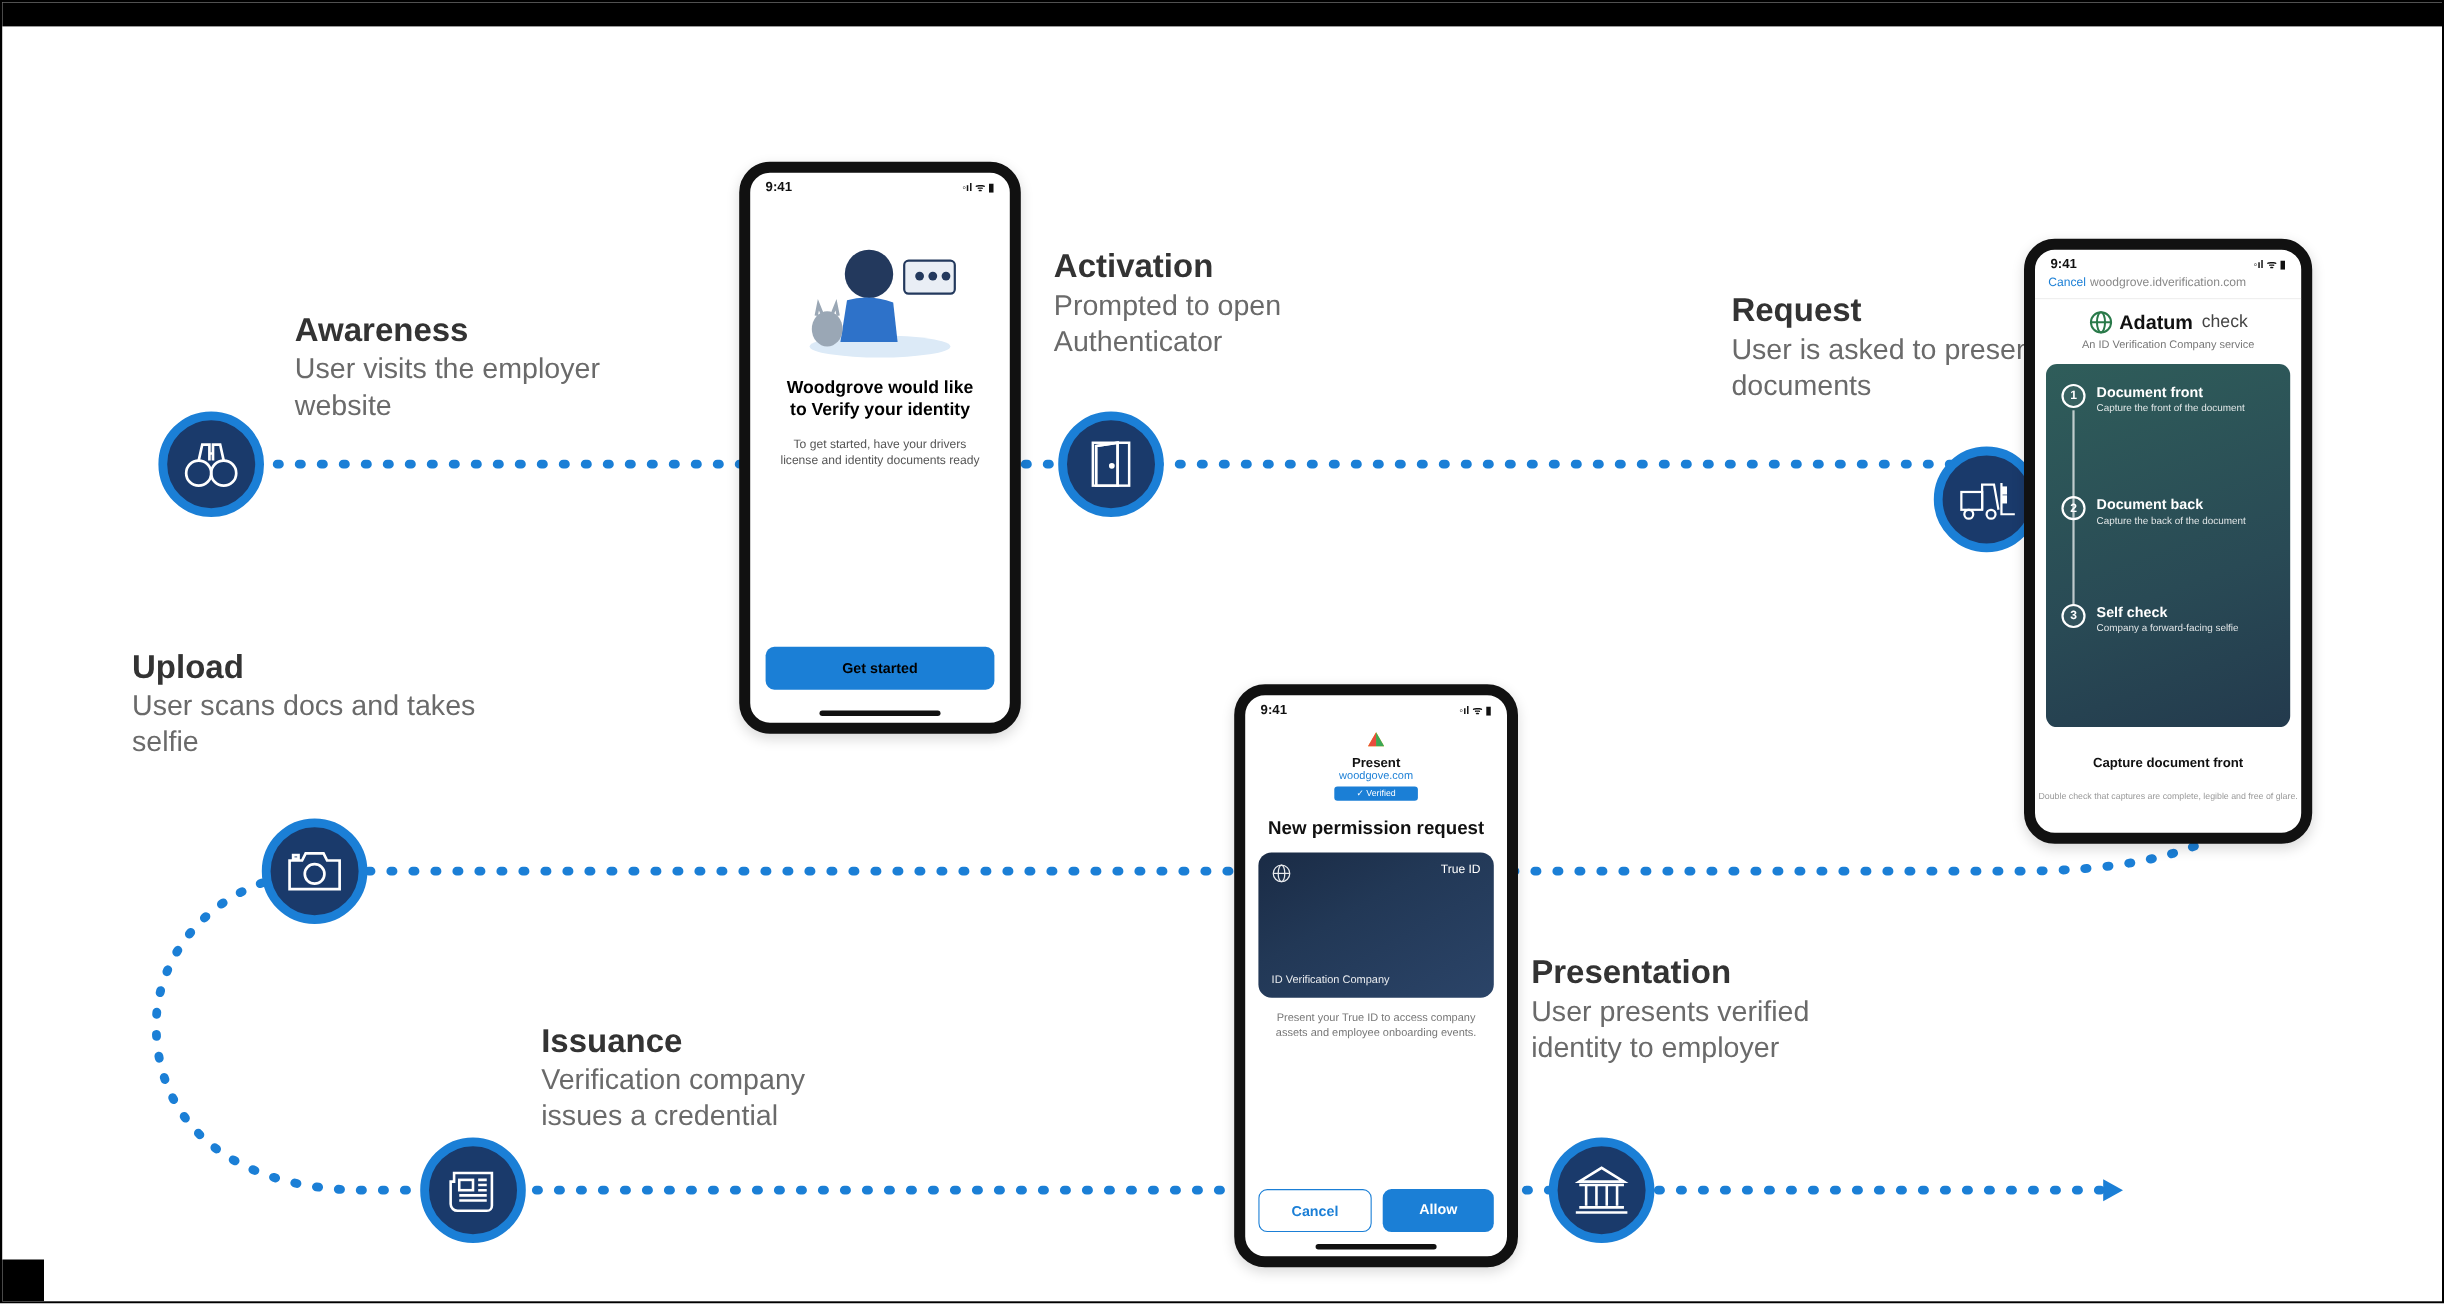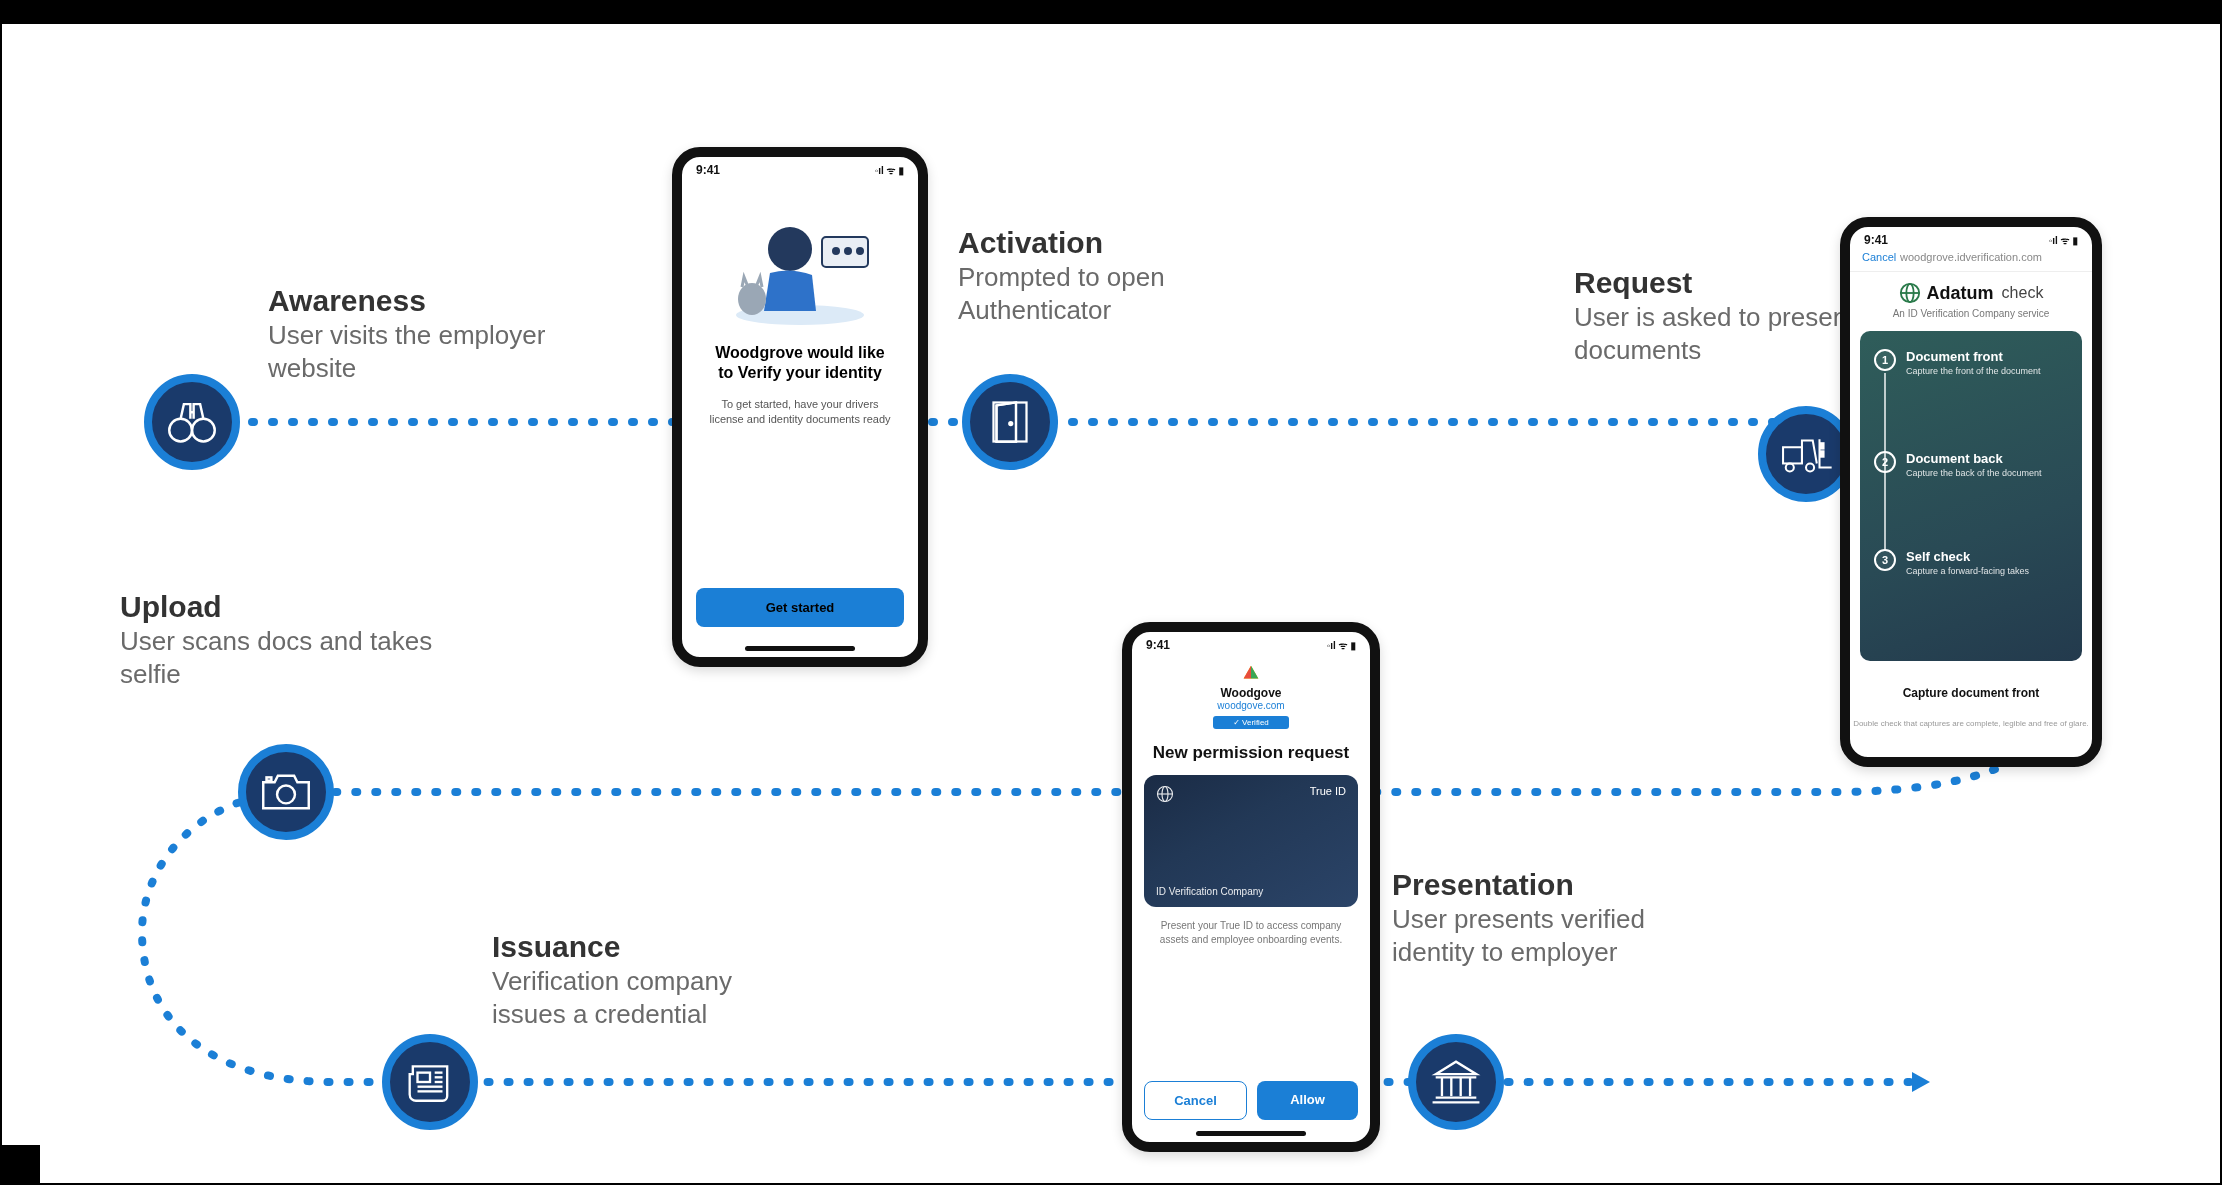--- a/index.html
+++ b/index.html
@@ -379,42 +379,42 @@
         <div class="snum">2</div>
         <div class="stext">
           <div class="st">Document back</div>
           <div class="sd">Capture the back of the document</div>
         </div>
       </div>
       <div class="step-row srow3">
         <div class="snum">3</div>
         <div class="stext">
           <div class="st">Self check</div>
-          <div class="sd">Capture a forward-facing takes</div>
+          <div class="sd">Company a forward-facing selfie</div>
         </div>
       </div>
     </div>
     <div class="cap-btn">Capture document front</div>
     <div class="foot">Double check that captures are complete, legible and free of glare.</div>
   </div>
 
   <div class="phone p3">
     <div class="statusbar">
       <span>9:41</span>
       <span class="right">◦ıl ᯤ ▮</span>
     </div>
     <div class="brandrow">
       <div class="logo">
         <svg viewBox="0 0 24 24">
             <path d="M4 18 L12 4 L20 18 Z" fill="#f5b400"></path>
             <path d="M4 18 L12 4 L12 18 Z" fill="#e84c3d"></path>
             <path d="M12 4 L20 18 L12 18 Z" fill="#3aa757"></path>
           </svg>
       </div>
-      <div class="bn">Woodgove</div>
+      <div class="bn">Present</div>
       <div class="bu">woodgove.com</div>
       <div><span class="verchip">✓ Verified</span></div>
     </div>
     <div class="hreq">New permission request</div>
     <div class="card">
       <span class="gicon">
         <svg width="18" height="18" viewBox="0 0 24 24" fill="none" stroke="#fff" stroke-width="1.5">
           <circle cx="12" cy="12" r="10"></circle>
             <ellipse cx="12" cy="12" rx="4" ry="10"></ellipse>
             <line x1="2" y1="12" x2="22" y2="12"></line>

